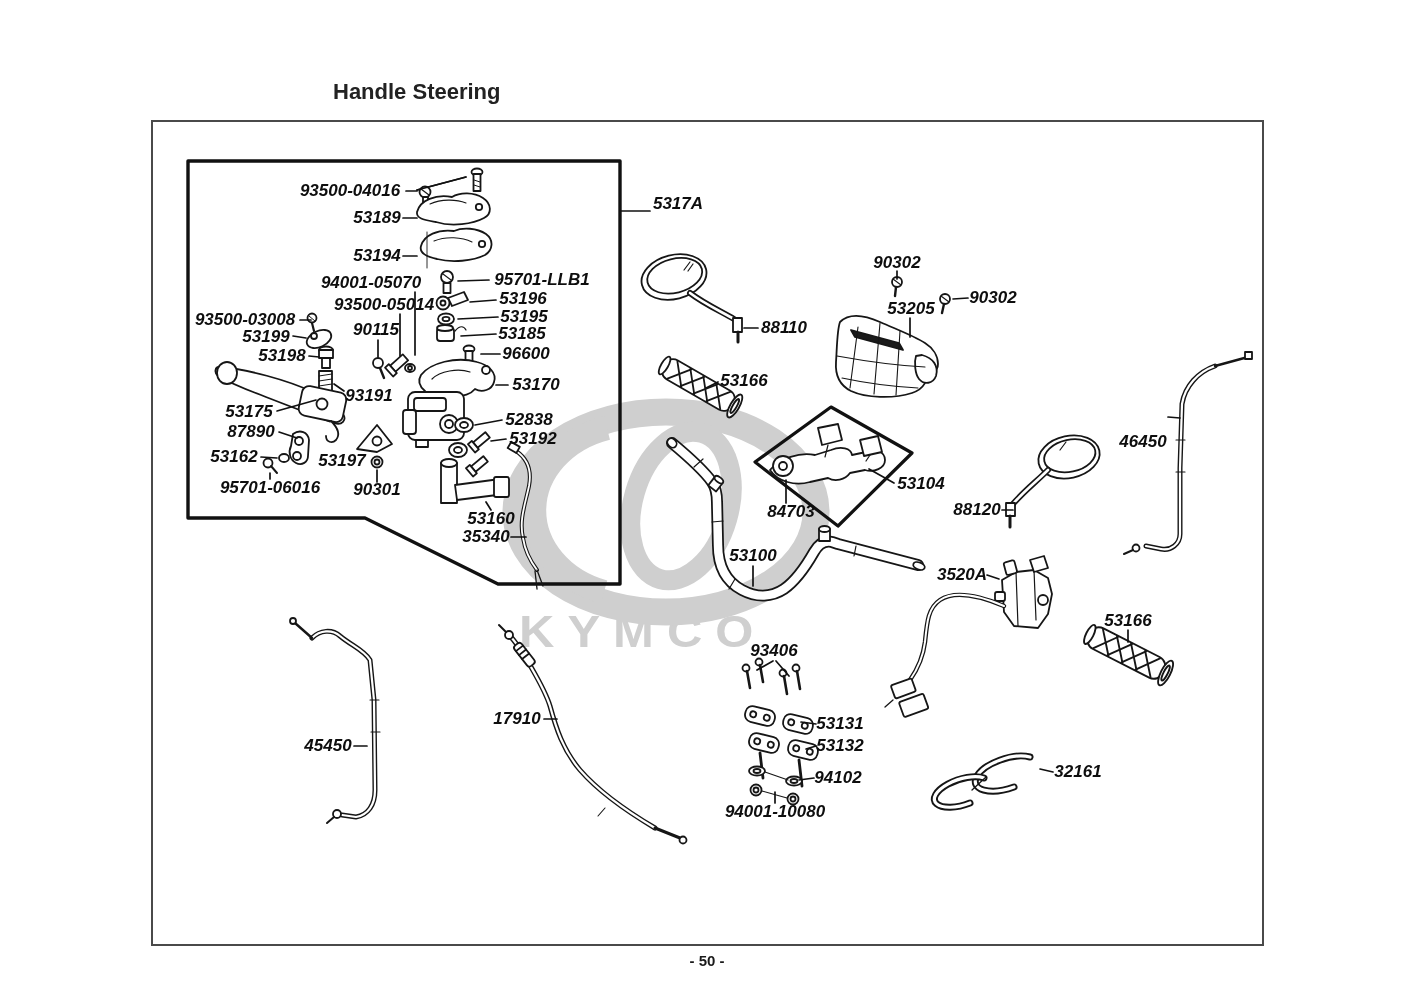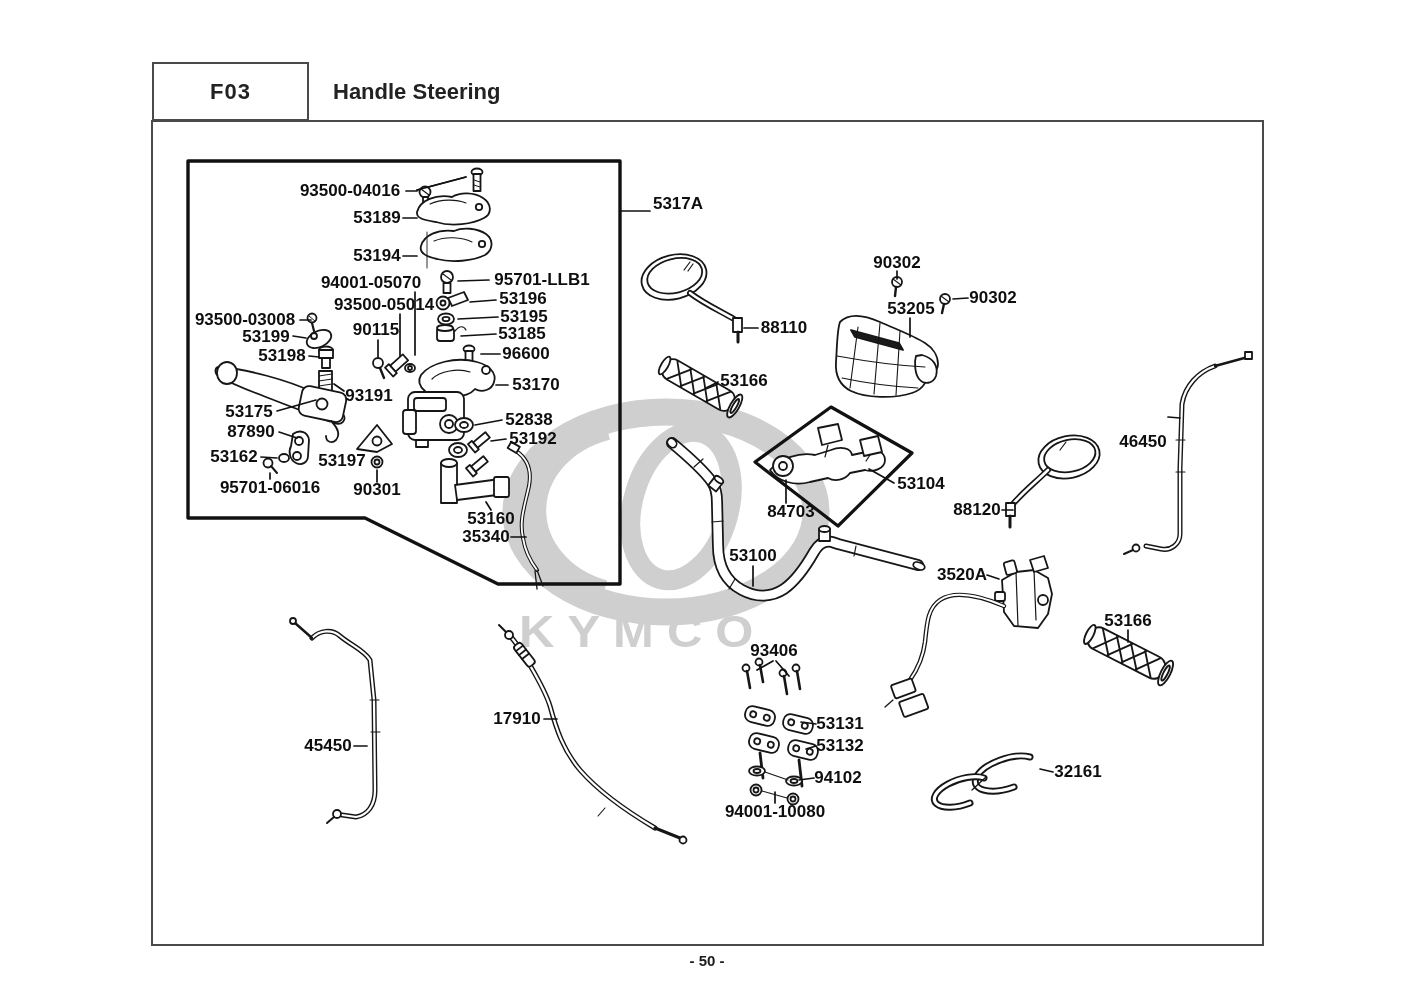--- a/index.html
+++ b/index.html
@@ -8,21 +8,21 @@
   #stage{position:absolute;left:0;top:0;width:1415px;height:1000px;}
   svg{position:absolute;left:0;top:0;}
   .hdr-box{position:absolute;left:152px;top:62px;width:157px;height:59px;
     border:2px solid #4a4a4a;box-sizing:border-box;display:flex;
     align-items:center;justify-content:center;}
   .hdr-code{font-size:22px;font-weight:700;color:#222;letter-spacing:1px;}
   .hdr-title{position:absolute;left:333px;top:79px;font-size:22px;
     font-weight:700;color:#222;}
   .footer{position:absolute;left:707px;top:952px;transform:translateX(-50%);
     font-size:15px;font-weight:700;color:#1a1a1a;}
-  #labels{position:absolute;left:0;top:0;width:1271px;height:1000px;z-index:3;}
+  #labels{position:absolute;left:0;top:0;width:1271px;height:1000px;z-index:3;font-style:italic;}
   .part-label{position:absolute;transform:translate(-50%,-50%);
     font-size:17px;font-weight:700;color:#0e0e0e;white-space:nowrap;
     letter-spacing:0px;}
   .wm-text{position:absolute;left:519px;top:603px;font-size:49px;
     font-weight:700;letter-spacing:13px;color:#cfcfcf;z-index:0;
     transform:scaleY(0.92);}
 </style>
 </head>
 <body>
 
@@ -455,23 +455,20 @@
         <line x1="816" y1="746" x2="806" y2="749"></line>
         <line x1="354" y1="746" x2="367" y2="746"></line>
         <line x1="814" y1="778" x2="799" y2="780"></line>
         <line x1="775" y1="803" x2="775" y2="792"></line>
         <line x1="1053" y1="772" x2="1040" y2="769"></line>
         <line x1="417" y1="190" x2="466" y2="177"></line>
       </g>
     </g>
   </svg>
 
-  <div class="hdr-box">
-    <span class="hdr-code">F03</span>
-  </div>
   <div class="hdr-title">Handle Steering</div>
 
   <div id="labels">
       <div class="part-label" style="left: 350px; top: 191px;">93500-04016</div>
       <div class="part-label" style="left: 377px; top: 218px;">53189</div>
       <div class="part-label" style="left: 377px; top: 256px;">53194</div>
       <div class="part-label" style="left: 371px; top: 283px;">94001-05070</div>
       <div class="part-label" style="left: 542px; top: 280px;">95701-LLB1</div>
       <div class="part-label" style="left: 360px; top: 305px; margin-left: 24px;">93500-05014</div>
       <div class="part-label" style="left: 523px; top: 299px;">53196</div>

